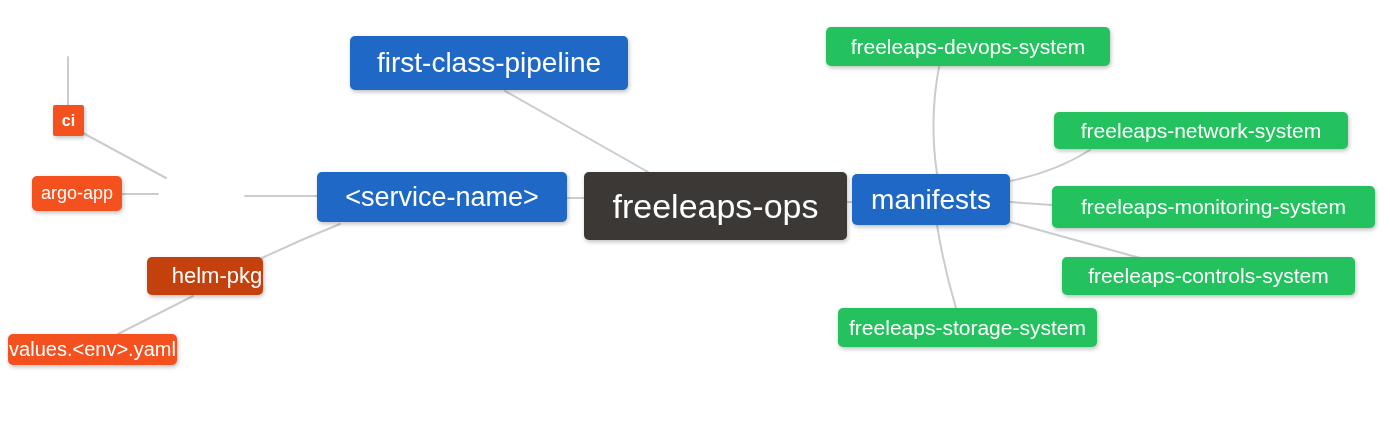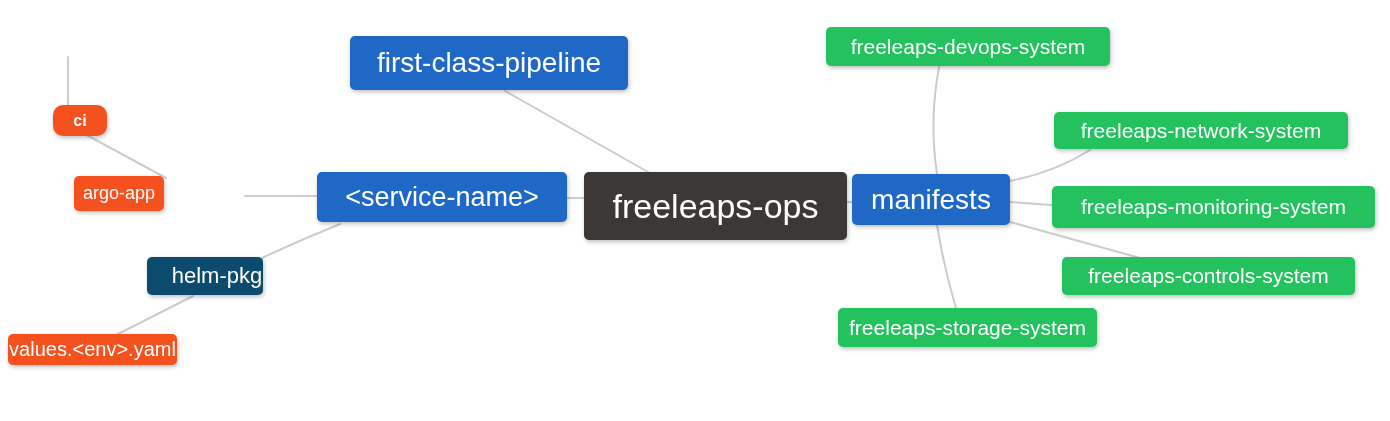--- a/index.html
+++ b/index.html
@@ -17,22 +17,22 @@
     display:flex;align-items:center;justify-content:center;
     color:#ffffff;
     border-radius:5px;
     box-shadow:1px 2px 4px rgba(0,0,0,0.25);
     white-space:nowrap;
     cursor:pointer;
     box-sizing:border-box;
   }
   
   .n-jenkinsfile{left:20px;top:26px;width:96px;height:31px;font-size:15px;}
-  .n-ci{left:53px;top:105px;width:54px;height:31px;font-size:16px;font-weight:bold;border-radius:10px;}
-  .n-argo-app{left:32px;top:176px;width:90px;height:35px;font-size:18px;margin-left:42px;}
+  .n-ci{left:53px;top:105px;width:31px;height:31px;font-size:16px;font-weight:bold;border-radius:2px;}
+  .n-argo-app{left:32px;top:176px;width:90px;height:35px;font-size:18px;}
   .n-env{left:158px;top:176px;width:87px;height:40px;font-size:22px;}
   .n-helm-pkg{left:147px;top:257px;width:116px;height:38px;font-size:22px;}
   .n-values{left:8px;top:334px;width:169px;height:31px;font-size:20px;}
   .n-pipeline{left:314px;top:36px;width:278px;height:54px;font-size:28px;}
   .n-service{left:317px;top:172px;width:250px;height:50px;font-size:27px;}
   .n-ops{left:584px;top:172px;width:263px;height:68px;font-size:34px;}
   .n-manifests{left:852px;top:174px;width:158px;height:51px;font-size:28px;}
   .n-devops{left:798px;top:27px;width:284px;height:39px;font-size:21px;}
   .n-network{left:1054px;top:112px;width:294px;height:37px;font-size:21px;}
   .n-monitoring{left:1052px;top:186px;width:323px;height:42px;font-size:21px;}
@@ -56,21 +56,21 @@
     <path d="M847,202 L852,202" stroke="#cccccc"></path>
     <path d="M937,174 Q929,120 939,67" stroke="#cccccc"></path>
     <path d="M1010,181 Q1055,172 1090,150" stroke="#cccccc"></path>
     <path d="M1010,202 L1052,205" stroke="#cccccc"></path>
     <path d="M1010,222 L1140,258" stroke="#cccccc"></path>
     <path d="M937,225 Q944,268 956,308" stroke="#cccccc"></path>
   </svg>
 
   <div class="node n-ci" style="background: rgb(244, 81, 30);">ci</div>
   <div class="node n-argo-app" style="background: rgb(244, 81, 30);">argo-app</div>
-  <div class="node n-helm-pkg" style="background: #0c4a6e; padding-left: 24px;">helm-pkg</div>
+  <div class="node n-helm-pkg" style="background: #c2410c; padding-left: 24px;">helm-pkg</div>
   <div class="node n-values" style="background: rgb(244, 81, 30);">values.&lt;env&gt;.yaml</div>
   <div class="node n-pipeline" style="background: rgb(31, 104, 197); margin-left: 36px;">first-class-pipeline</div>
   <div class="node n-service" style="background: rgb(31, 104, 197);">&lt;service-name&gt;</div>
   <div class="node n-ops" style="background: rgb(59, 56, 54);">freeleaps-ops</div>
   <div class="node n-manifests" style="background: rgb(31, 104, 197);">manifests</div>
   <div class="node n-devops" style="background: rgb(36, 194, 94); margin-left: 28px;">freeleaps-devops-system</div>
   <div class="node n-network" style="background: rgb(36, 194, 94);">freeleaps-network-system</div>
   <div class="node n-monitoring" style="background: rgb(36, 194, 94);">freeleaps-monitoring-system</div>
   <div class="node n-controls" style="background: rgb(36, 194, 94);">freeleaps-controls-system</div>
   <div class="node n-storage" style="background: rgb(36, 194, 94);">freeleaps-storage-system</div>

